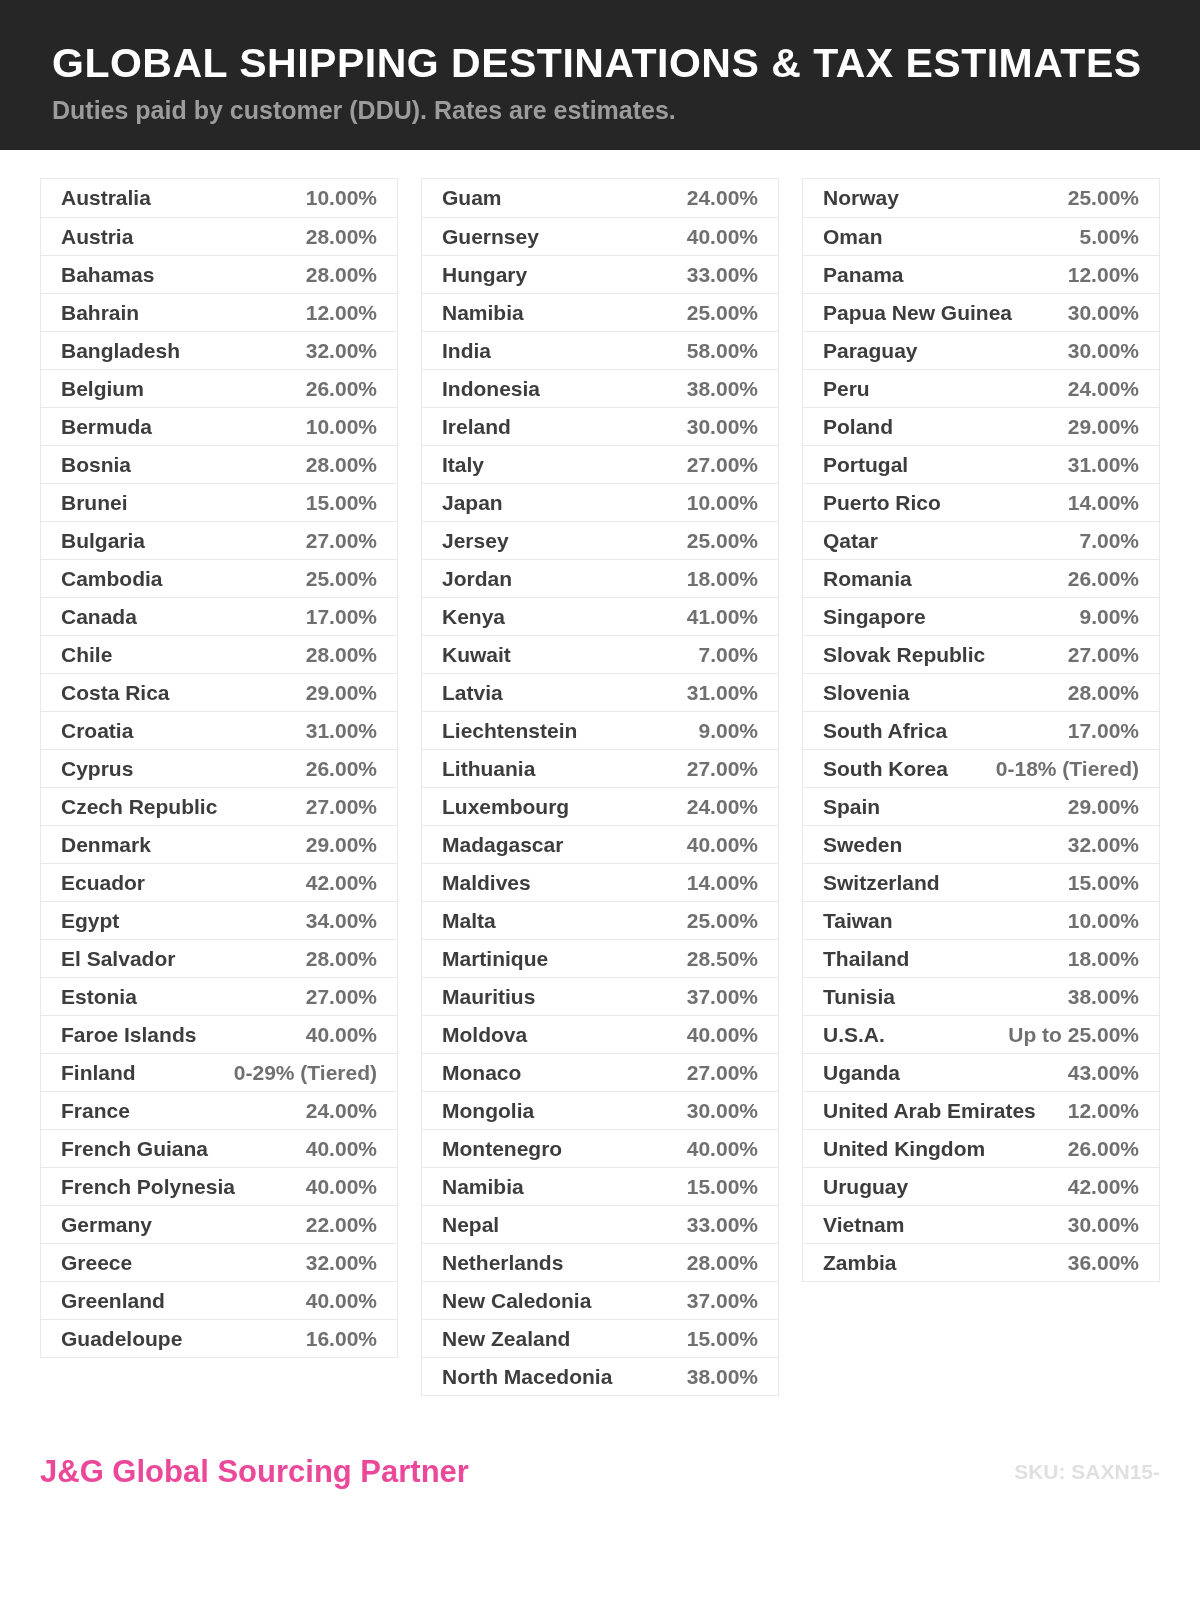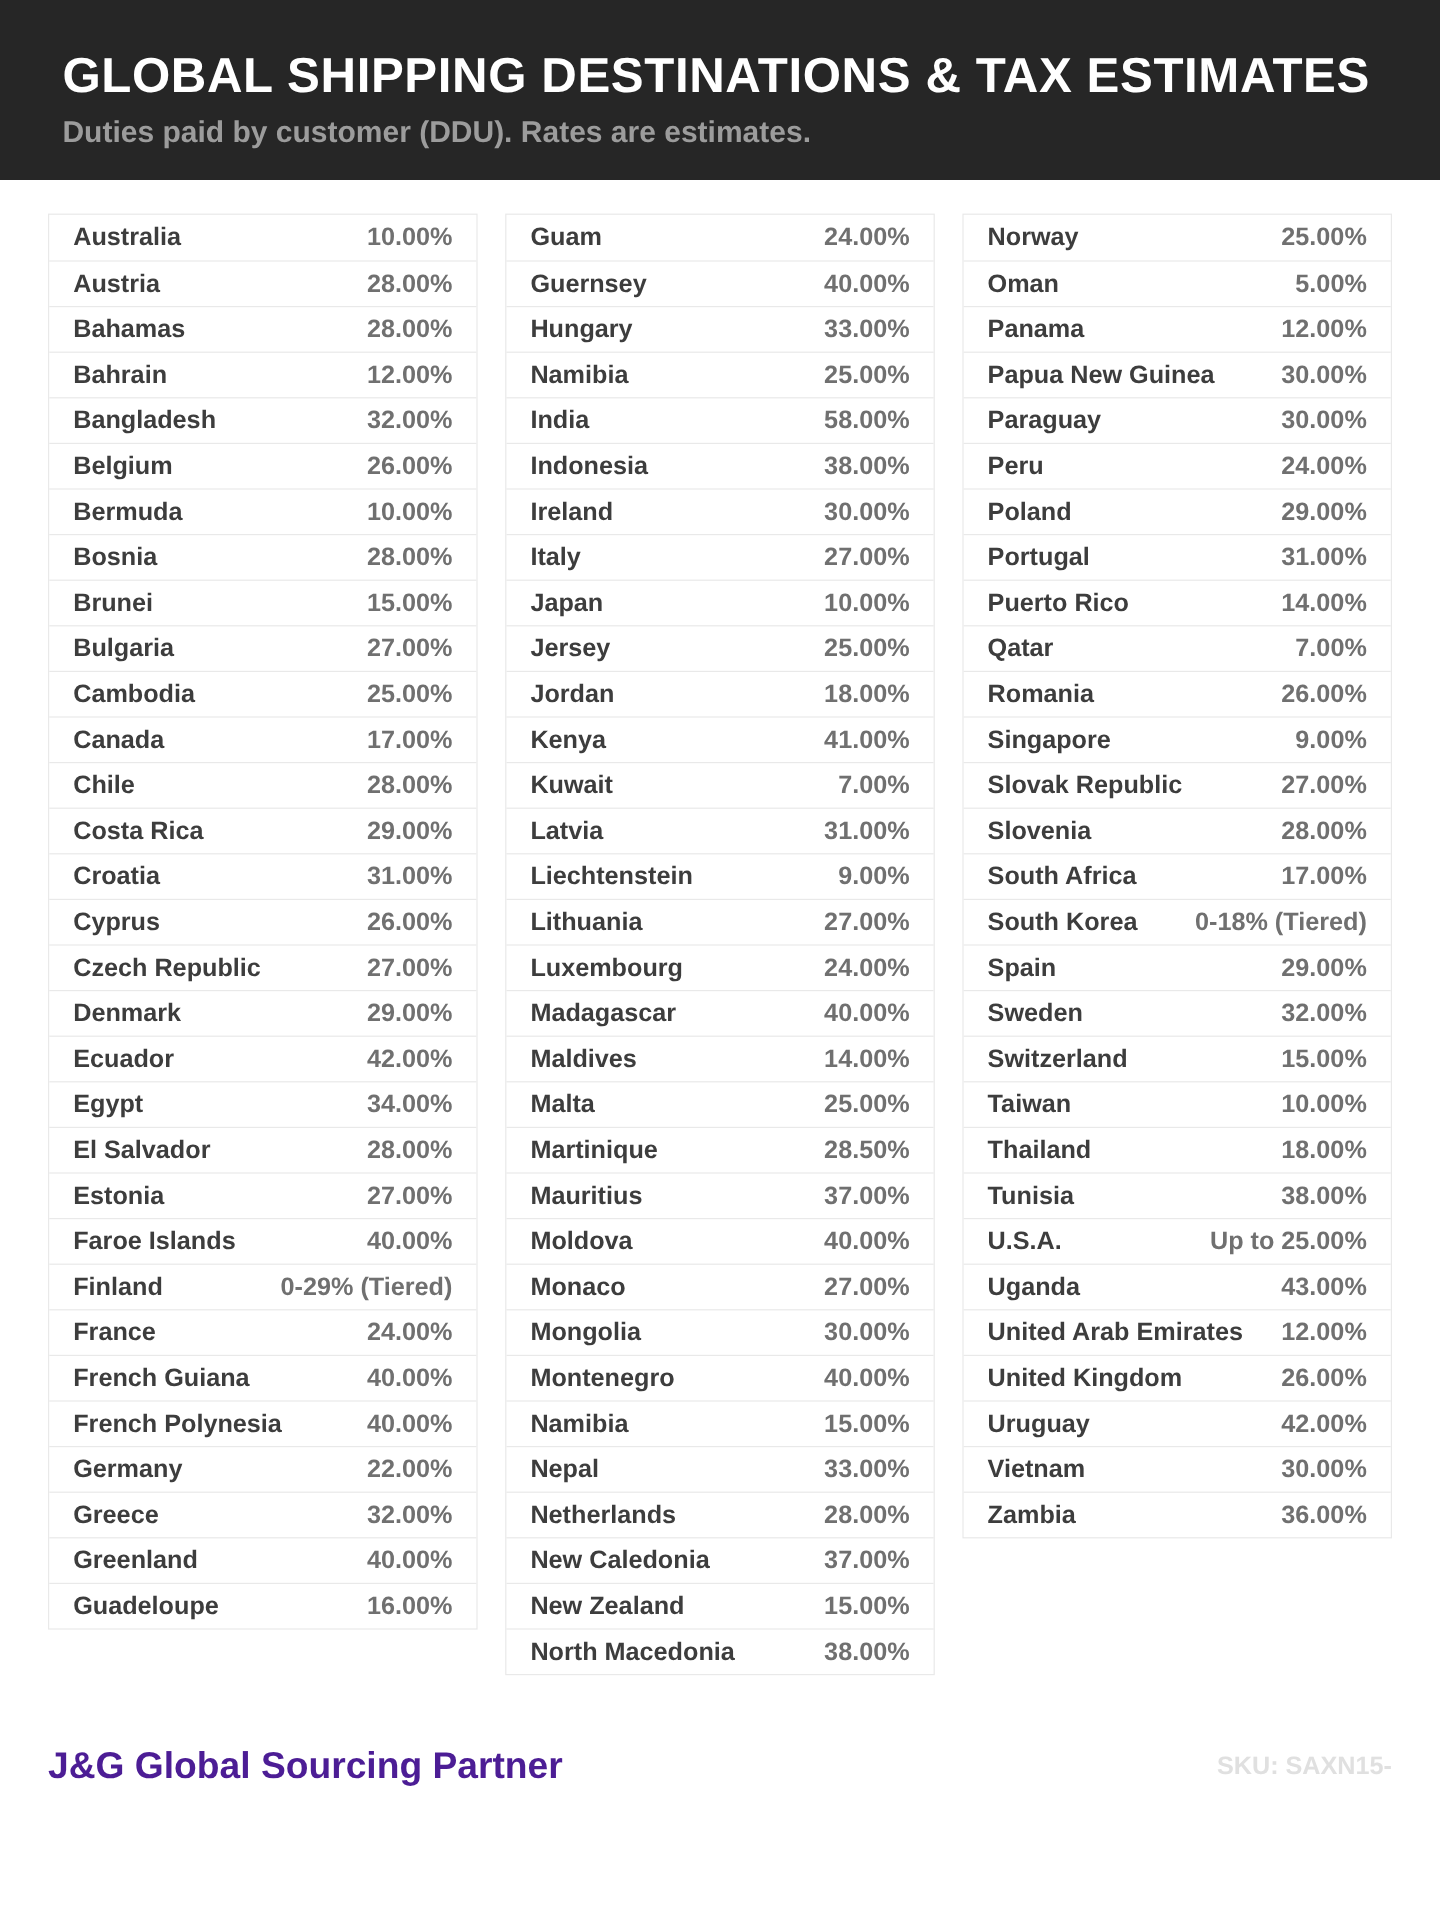--- a/index.html
+++ b/index.html
@@ -54,21 +54,21 @@
     font-weight:bold;
     white-space:nowrap;
   }
   .footer {
     display:flex;
     justify-content:space-between;
     align-items:center;
     margin:58px 40px 0 40px;
   }
   .brand {
-    color:#4c1d95;
+    color:#ec4899;
     font-size:31px;
     font-weight:bold;
   }
   .sku {
     color:#e0e0e0;
     font-size:21px;
     font-weight:bold;
   }
 </style>
 </head>

